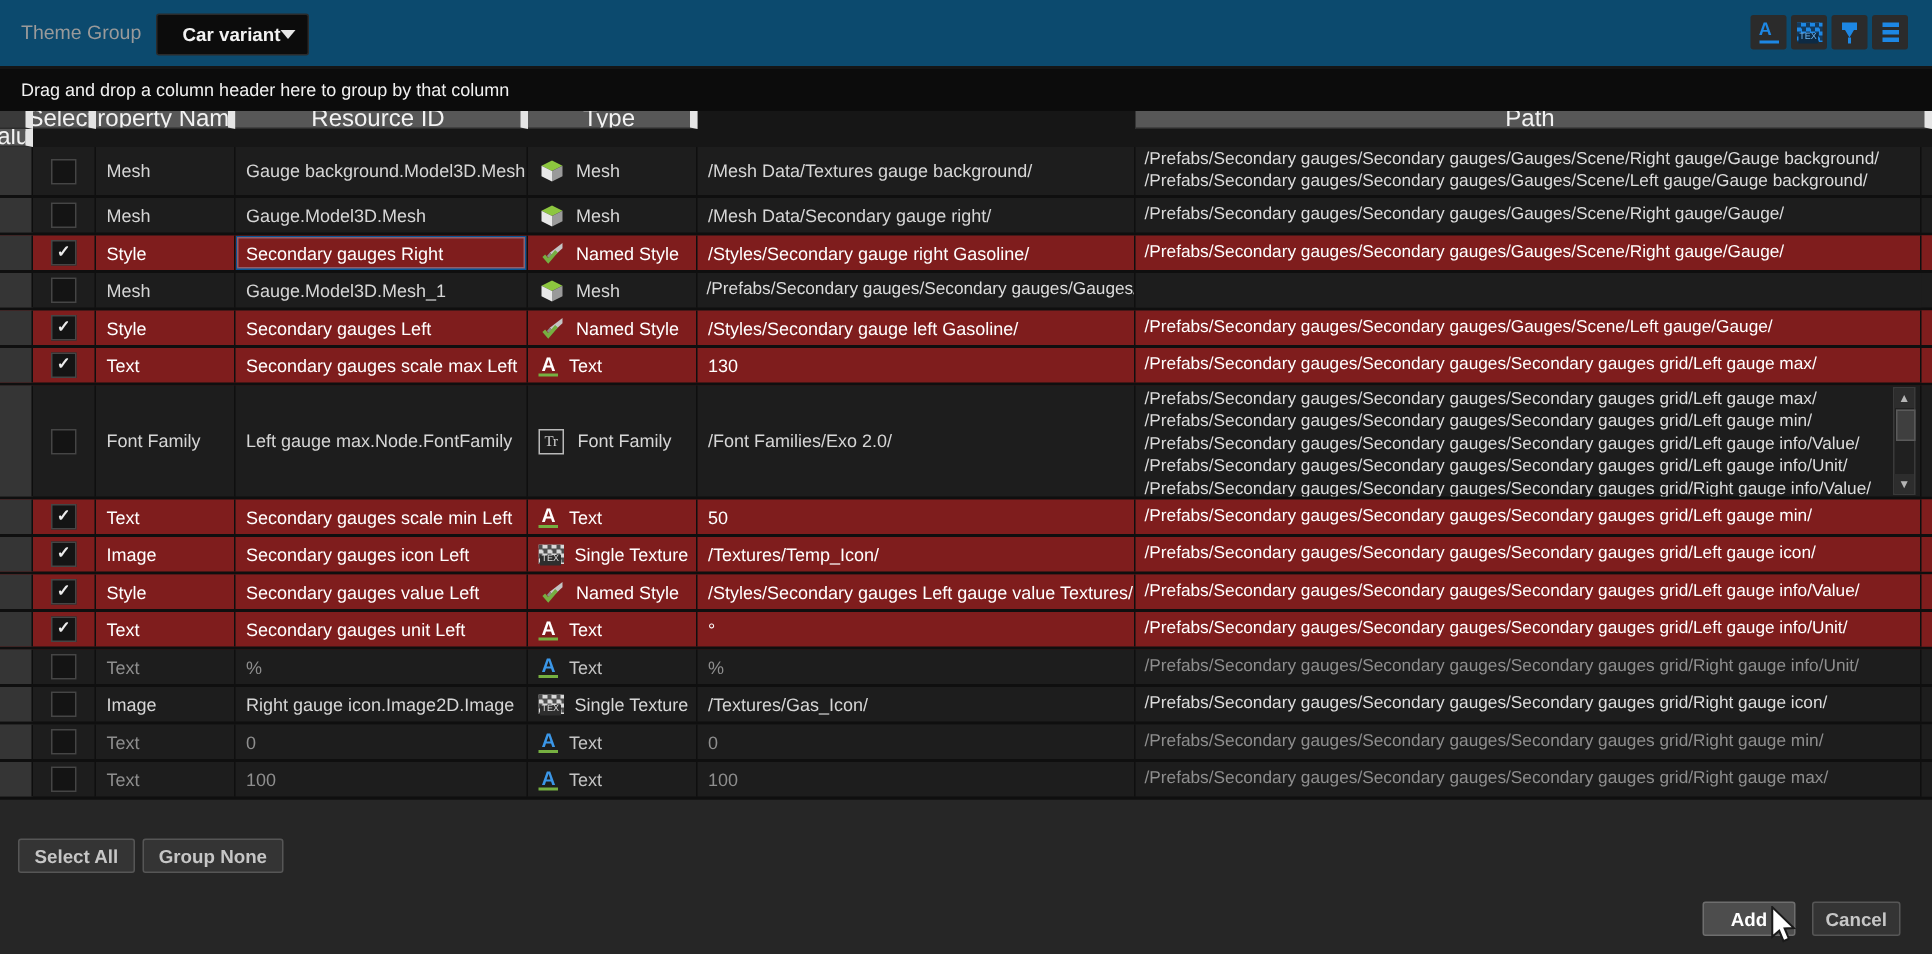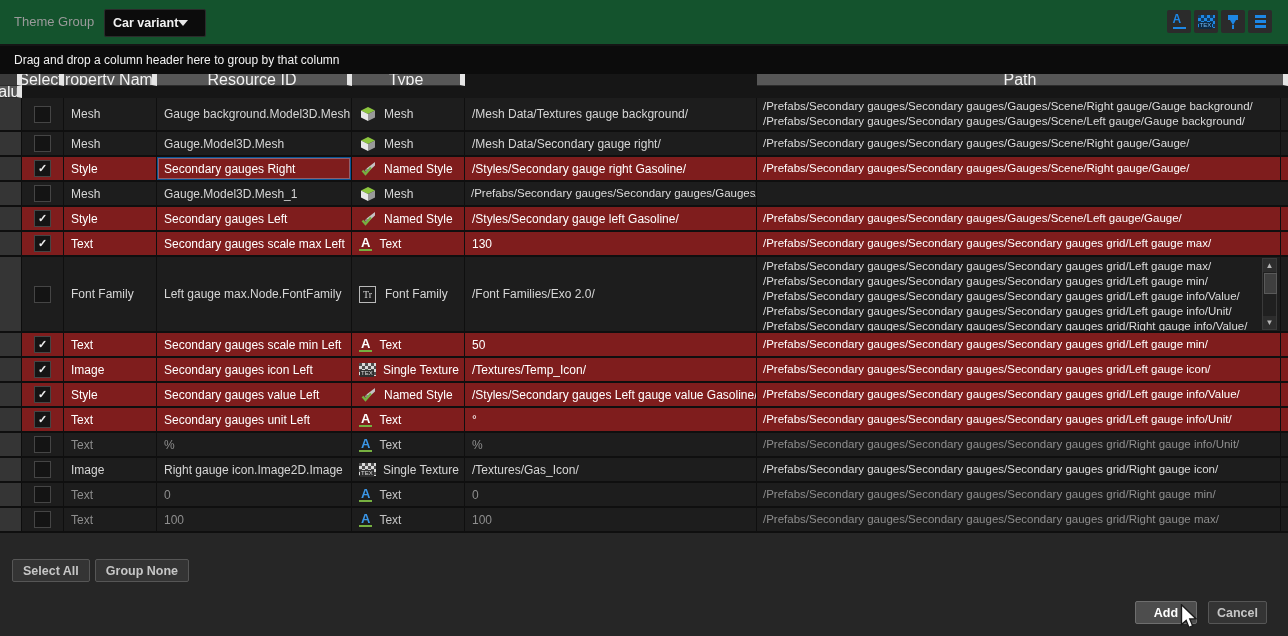--- a/index.html
+++ b/index.html
@@ -1,23 +1,23 @@
 <!DOCTYPE html>
 <html><head>
 <meta charset="utf-8">
 <style>
   html,body{margin:0;padding:0;background:#1a1a1a;}
   .app{position:relative;width:1288px;height:636px;background:#262626;
        font-family:"Liberation Sans",sans-serif;overflow:hidden;-webkit-font-smoothing:antialiased;}
 
   
-  .topbar{position:absolute;top:0;left:0;right:0;height:44px;background:#14532d;border-bottom:2px solid #151515;}
+  .topbar{position:absolute;top:0;left:0;right:0;height:44px;background:#0c4a6e;border-bottom:2px solid #151515;}
   .tg-label{position:absolute;left:14px;top:14px;font-size:13px;color:#9a9a9a;}
   .dd{position:absolute;left:104px;top:9px;width:84px;height:26px;background:#0c0c0c;border:1px solid #2b2b2b;
-      border-radius:2px;display:flex;align-items:center;justify-content:flex-start;padding:0 8px;cursor:default;}
+      border-radius:2px;display:flex;align-items:center;justify-content:flex-end;padding:0 8px;cursor:default;}
   .dd .dd-txt{color:#f2f2f2;font-size:12.5px;font-weight:700;}
   .dd .caret{width:0;height:0;border-left:5px solid transparent;border-right:5px solid transparent;border-top:6px solid #e8e8e8;}
   .tool-btns{position:absolute;top:10px;right:16px;display:flex;gap:3px;}
   .tbtn{width:24px;height:23px;background:#2b2b2b;border-radius:2px;display:flex;align-items:center;justify-content:center;flex-direction:column;cursor:pointer;}
   .ic-fontA{color:#1d87e4;font-weight:700;font-size:12px;line-height:11px;}
   .ic-fontA::after{content:"";display:block;width:13px;height:2.5px;background:#1d87e4;margin-top:1.5px;}
   .ic-tex{position:relative;width:17px;height:13px;background:conic-gradient(#1d87e4 25%,#123a5e 0 50%,#1d87e4 0 75%,#123a5e 0);background-size:6px 6px;}
   .ic-tex em{position:absolute;left:1px;bottom:-1px;font-style:normal;font-size:6px;line-height:7px;background:#0d2житья;background:#0d2a44;color:#6db5f2;padding:0 1px;letter-spacing:0;}
   .ic-brush{position:relative;width:12px;height:16px;}
   .ic-brush i{position:absolute;left:1px;top:1px;width:10px;height:5px;background:#1d87e4;}
@@ -341,21 +341,21 @@
           <div class="cell">
             <span class="ticon style">
               <svg width="16" height="16" viewBox="0 0 16 16">
                 <path d="M15 1 L15 4.5 L9 10 L6.5 7.5 Z" fill="#c4c4c4"></path>
                 <path d="M6.5 7.5 L9 10 L6.8 12 L4.6 9.6 Z" fill="#8d8d8d"></path>
                 <path d="M2.5 9.5 L5.5 13 L11 6.5" stroke="#76b041" stroke-width="2.4" fill="none"></path>
               </svg>
             </span>
             <span class="tlabel">Named Style</span>
           </div>
-          <div class="cell">/Styles/Secondary gauges Left gauge value Gasoline/</div>
+          <div class="cell">/Styles/Secondary gauges Left gauge value Textures/</div>
           <div class="cell pathcell">
             <div class="pline">/Prefabs/Secondary gauges/Secondary gauges/Secondary gauges grid/Left gauge info/Value/</div>
           </div>
           <div class="cell gut"></div>
         </div>
         <div class="row sel">
           <div class="ind"></div>
           <div class="cell selcell">
             <span class="cb on"></span>
           </div>

